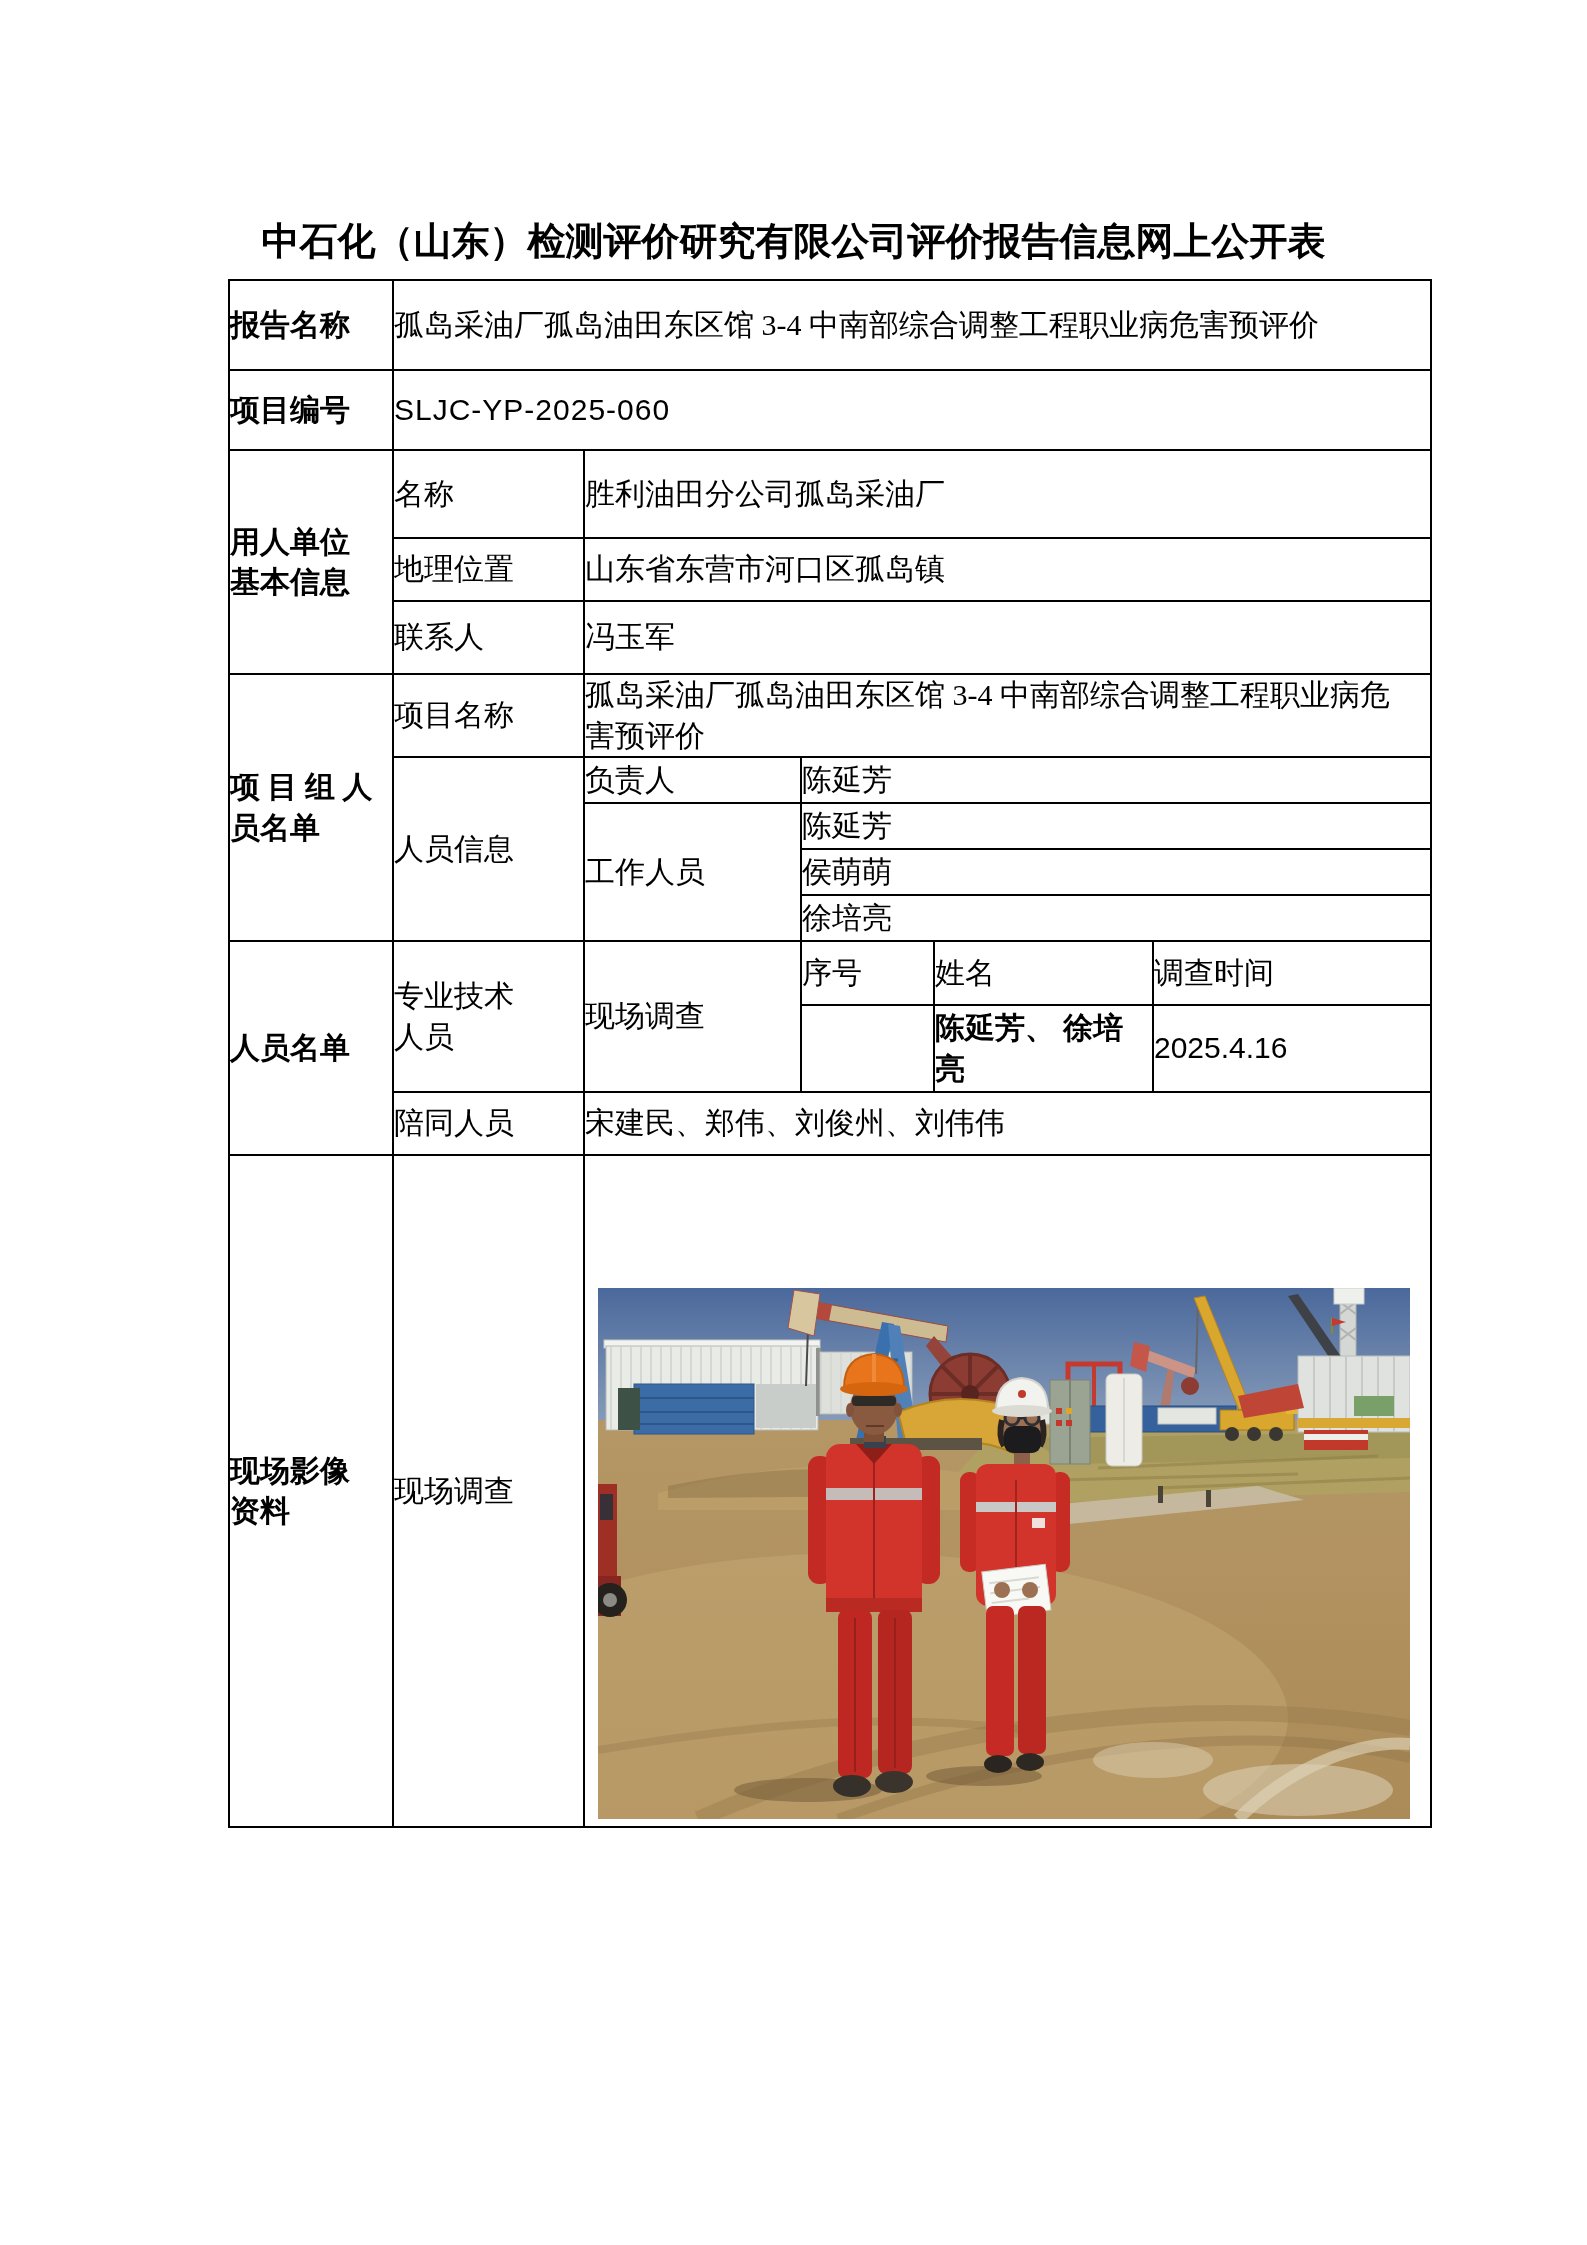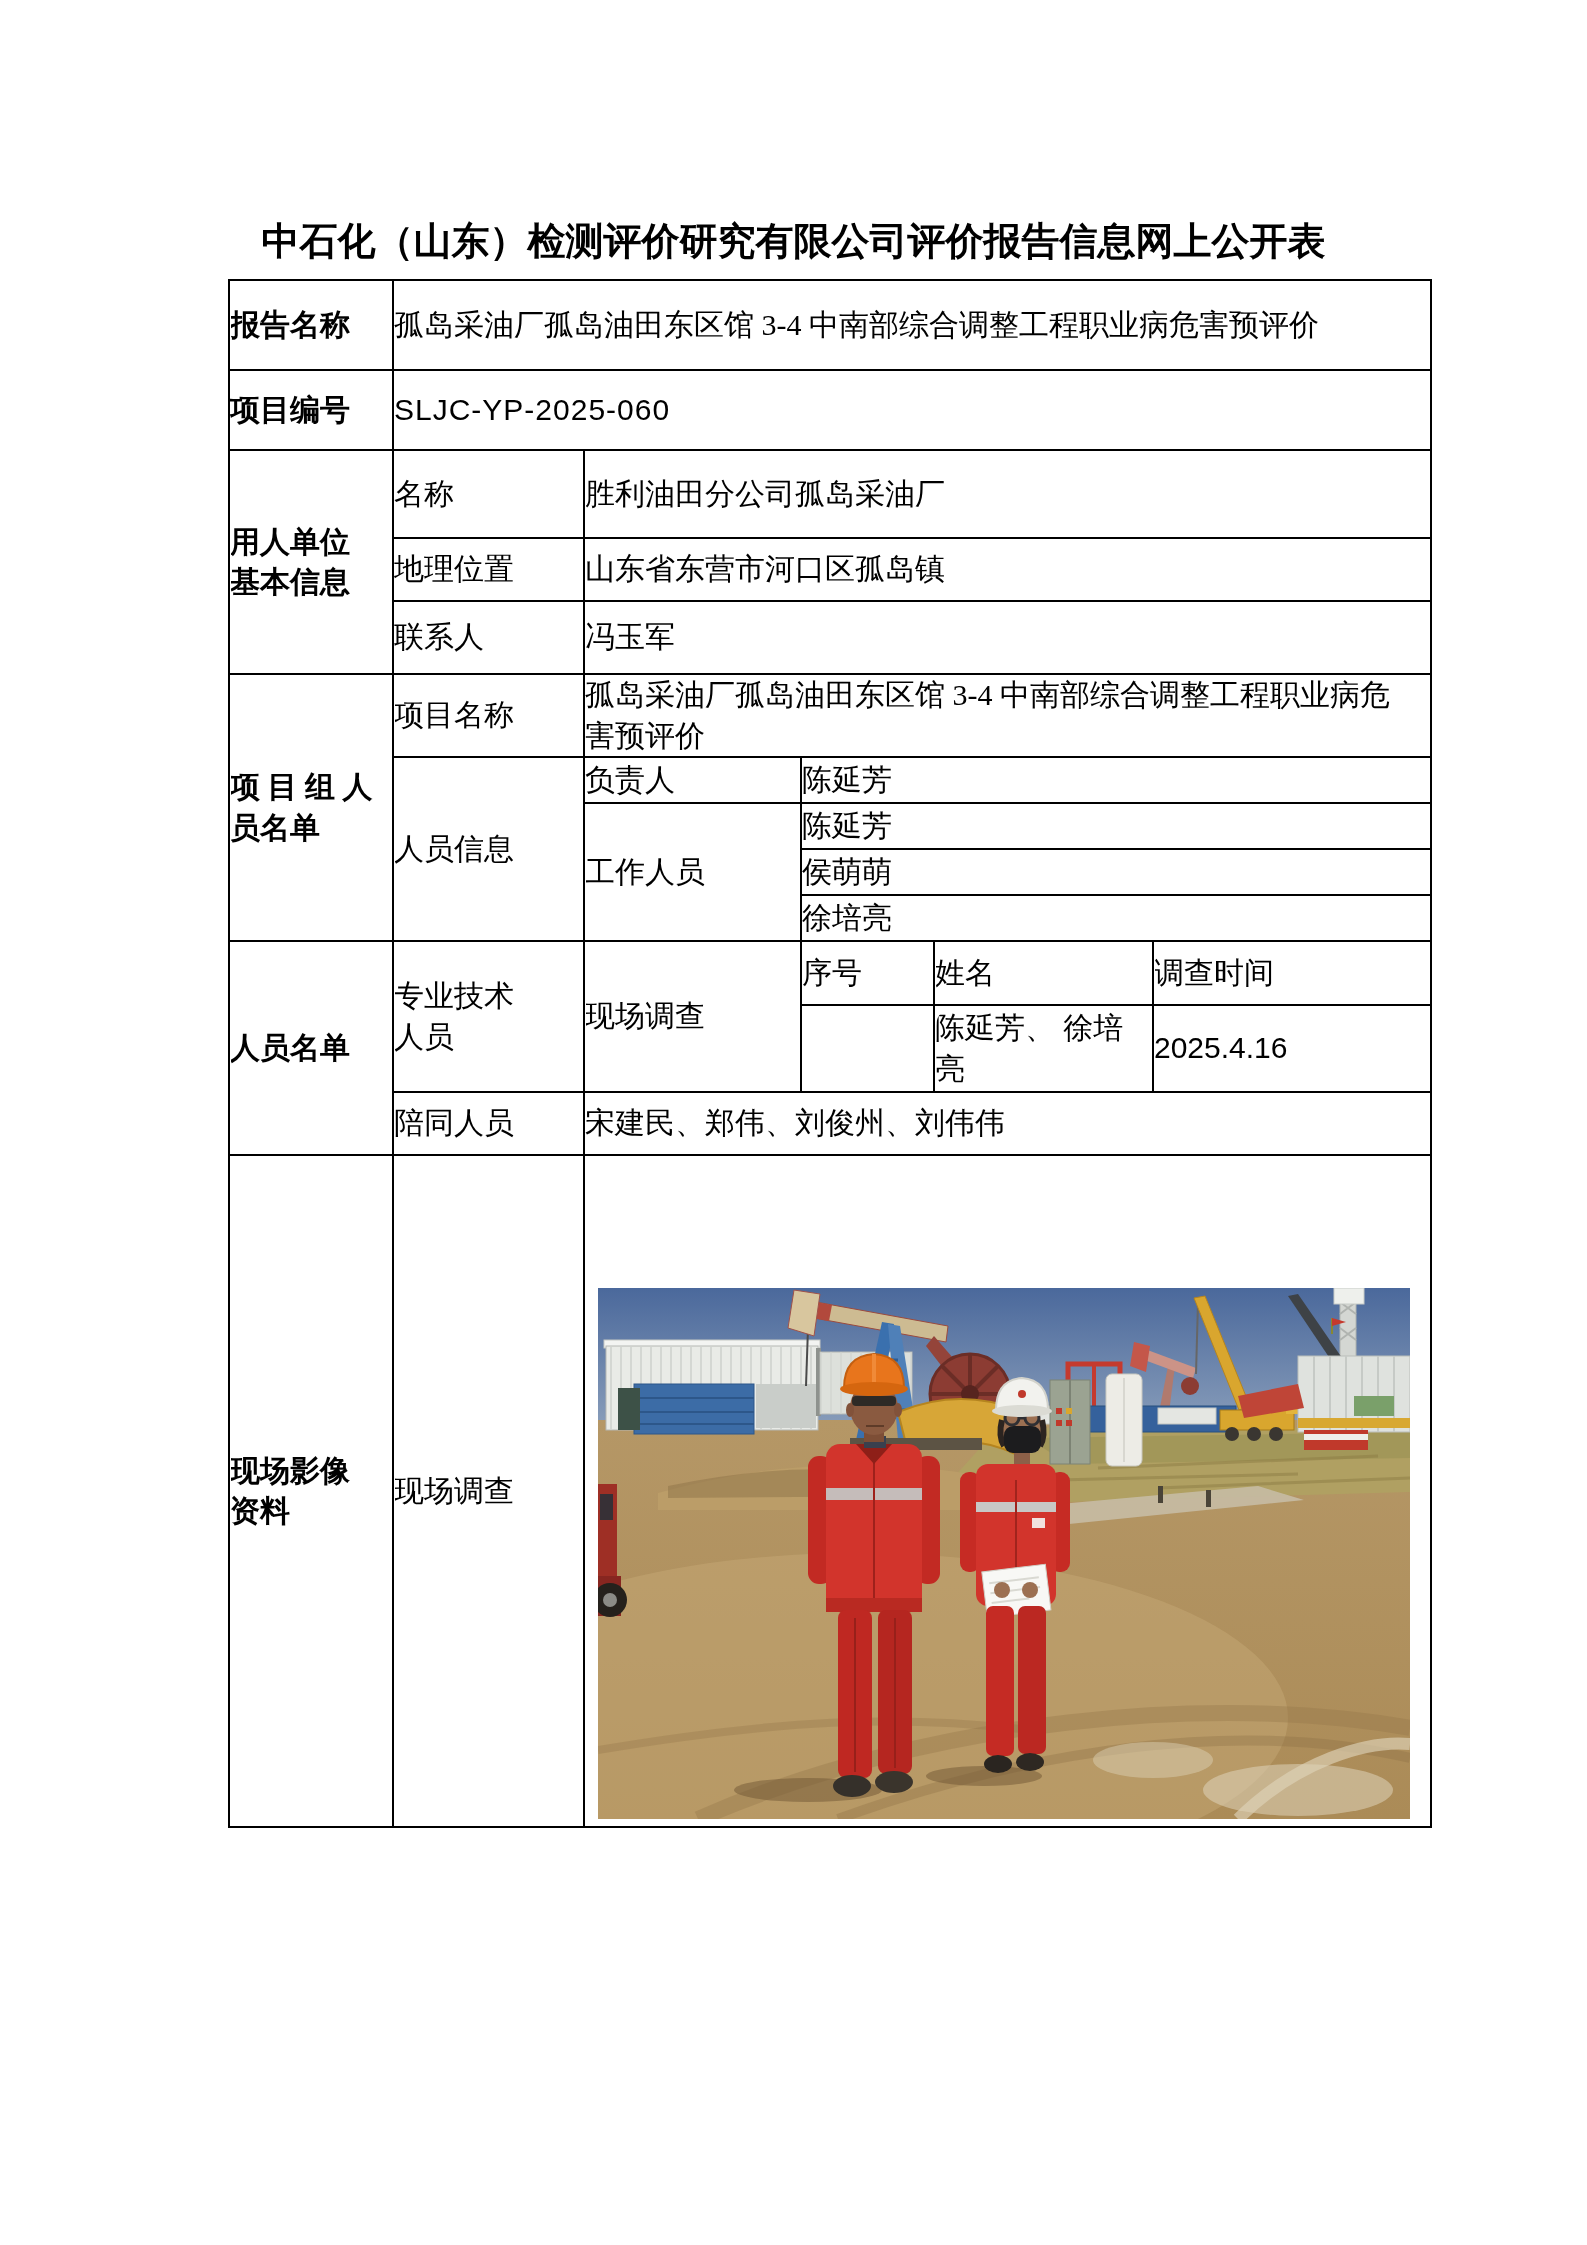--- a/index.html
+++ b/index.html
@@ -16,27 +16,27 @@
   table.main {
     border-collapse:collapse; table-layout:fixed;
     margin:14px 0 0 228px; width:1202px;
   }
   table.main td {
     border:2px solid #000; padding:0; vertical-align:middle;
     font-size:30px; line-height:1.35; overflow:hidden; word-break:break-all;
   }
   .cA { font-weight:bold; font-size:31px; }
   .sans { font-family:"Liberation Sans","DejaVu Sans",sans-serif; }
-  .top { vertical-align:top;border-radius:21px; }
+  .top { vertical-align:top; }
   .ctr { text-align:left; }
   .pt6{padding-top:6px}.pt8{padding-top:8px}.pt10{padding-top:10px}.pt24{padding-top:24px}
   .pl12{padding-left:12px}.pl14{padding-left:14px}.pl18{padding-left:18px}.pl44{padding-left:44px}
   .lh-wide { line-height:2.25; }
   .lh-xwide { line-height:2.45; }
-  .lh15 { line-height:1.55; }
+  .lh15 { line-height:1.55;font-weight:bold; }
   .num { letter-spacing:1px;margin-top:36px; }
   .photo-wrap { margin:124px 0 0 13px; width:812px; height:531px; }
 </style>
 </head>
 <body>
 
 <div class="doc-title">中石化（山东）检测评价研究有限公司评价报告信息网上公开表</div>
 
 <table class="main">
   <colgroup>

